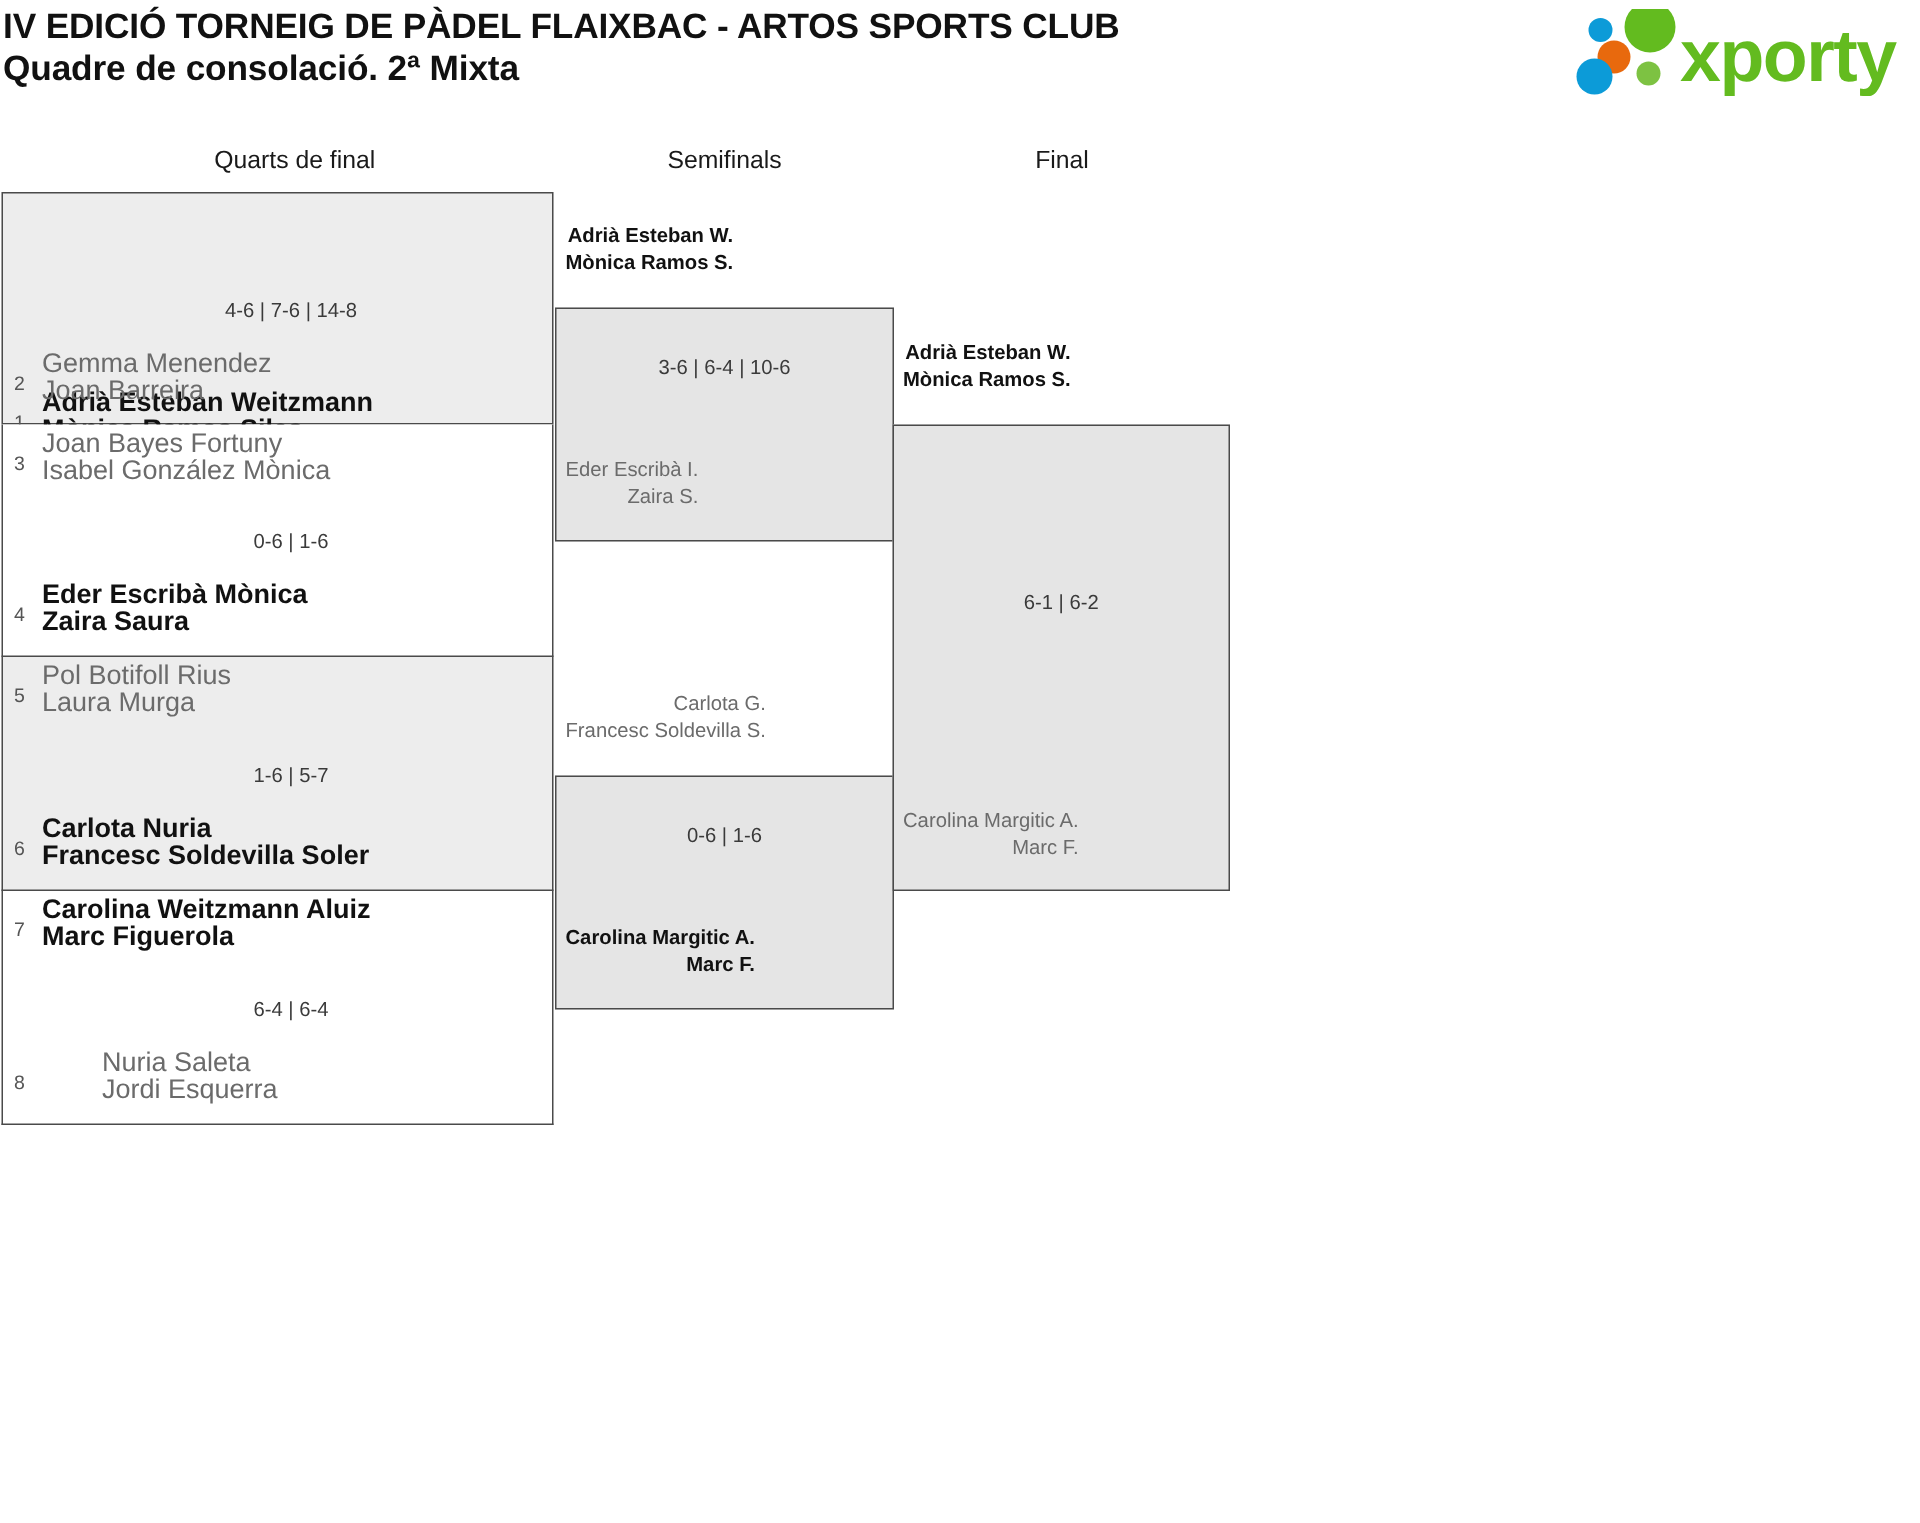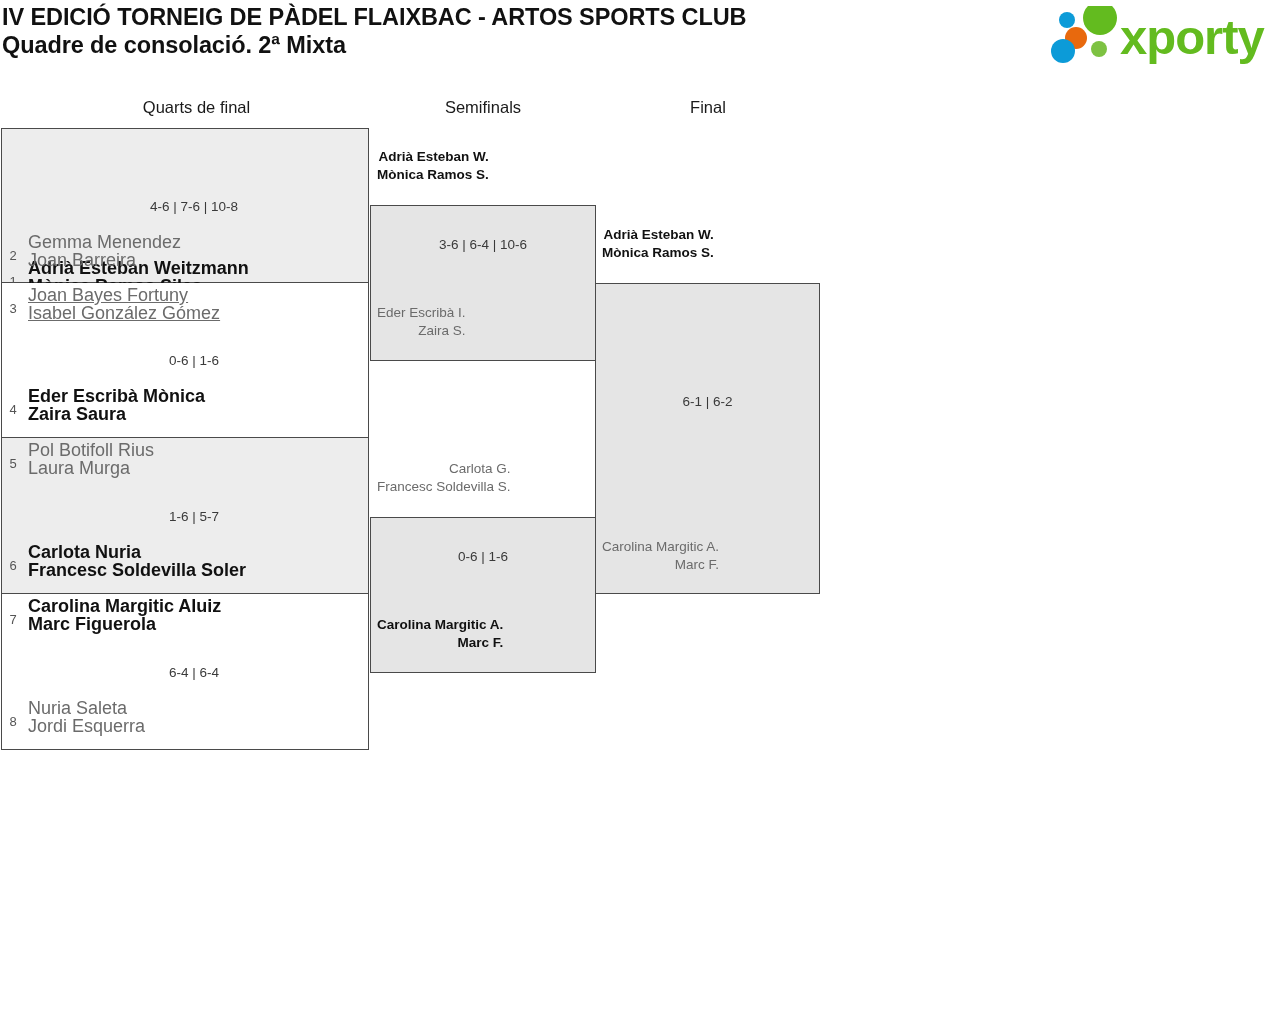--- a/index.html
+++ b/index.html
@@ -152,33 +152,33 @@
 <div class="round-header" id="round-header-f">Final</div>
 
 <div id="bracket">
 
   <div class="qf-match shaded" style="top:128px;height:155px;">
     <div class="seed" style="top:146px;">1</div>
     <div class="team winner" style="top:130px;">
       <span class="ln">Adrià Esteban Weitzmann</span>
       <span class="ln">Mònica Ramos Siles</span>
     </div>
-    <div class="score" style="top:70px;">4-6 | 7-6 | 10-8</div>
+    <div class="score" style="top:70px;">4-6 | 7-6 | 14-8</div>
     <div class="seed" style="top:120px;">2</div>
     <div class="team" style="top:104px;">
       <span class="ln">Gemma Menendez</span>
       <span class="ln">Joan Barreira</span>
     </div>
   </div>
 
   <div class="qf-match stacked" style="top:283px;height:155px;">
     <div class="seed" style="top:19px;">3</div>
-    <div class="team" style="top:3px;text-decoration:underline;">
+    <div class="team" style="top:3px;">
       <span class="ln">Joan Bayes Fortuny</span>
-      <span class="ln">Isabel González Gómez</span>
+      <span class="ln">Isabel González Mònica</span>
     </div>
     <div class="score" style="top:70px;">0-6 | 1-6</div>
     <div class="seed" style="top:120px;">4</div>
     <div class="team winner" style="top:104px;">
       <span class="ln">Eder Escribà Mònica</span>
       <span class="ln">Zaira Saura</span>
     </div>
   </div>
 
   <div class="qf-match shaded stacked" style="top:438px;height:156px;">
@@ -191,26 +191,26 @@
     <div class="seed" style="top:121px;">6</div>
     <div class="team winner" style="top:105px;">
       <span class="ln">Carlota Nuria</span>
       <span class="ln">Francesc Soldevilla Soler</span>
     </div>
   </div>
 
   <div class="qf-match stacked" style="top:594px;height:156px;">
     <div class="seed" style="top:19px;">7</div>
     <div class="team winner" style="top:3px;">
-      <span class="ln">Carolina Margitic Aluiz</span>
+      <span class="ln">Carolina Weitzmann Aluiz</span>
       <span class="ln">Marc Figuerola</span>
     </div>
     <div class="score" style="top:71px;">6-4 | 6-4</div>
     <div class="seed" style="top:121px;">8</div>
-    <div class="team" style="top:105px;">
+    <div class="team" style="top:105px;margin-left:40px;">
       <span class="ln">Nuria Saleta</span>
       <span class="ln">Jordi Esquerra</span>
     </div>
   </div>
 
   <div class="adv-team winner" style="left:377px;top:148px;">
     <span class="ln">Adrià Esteban W.</span>
     <span class="ln">Mònica Ramos S.</span>
   </div>
 

